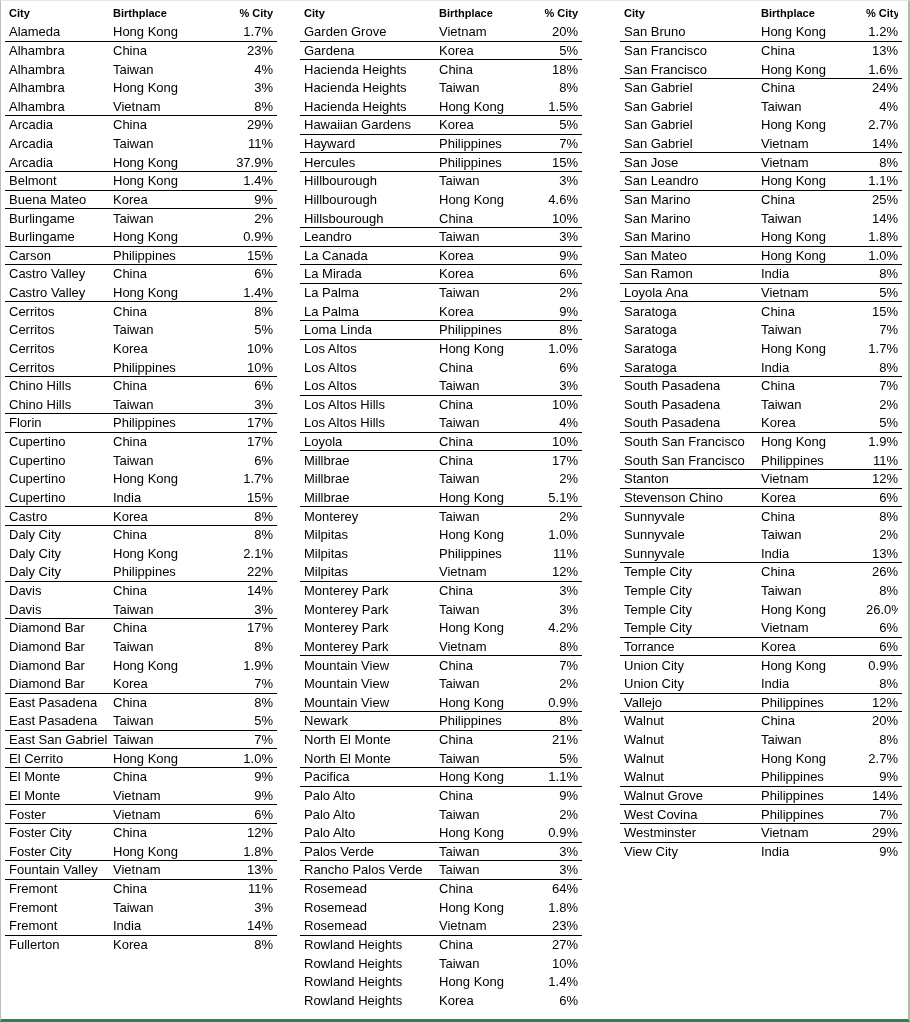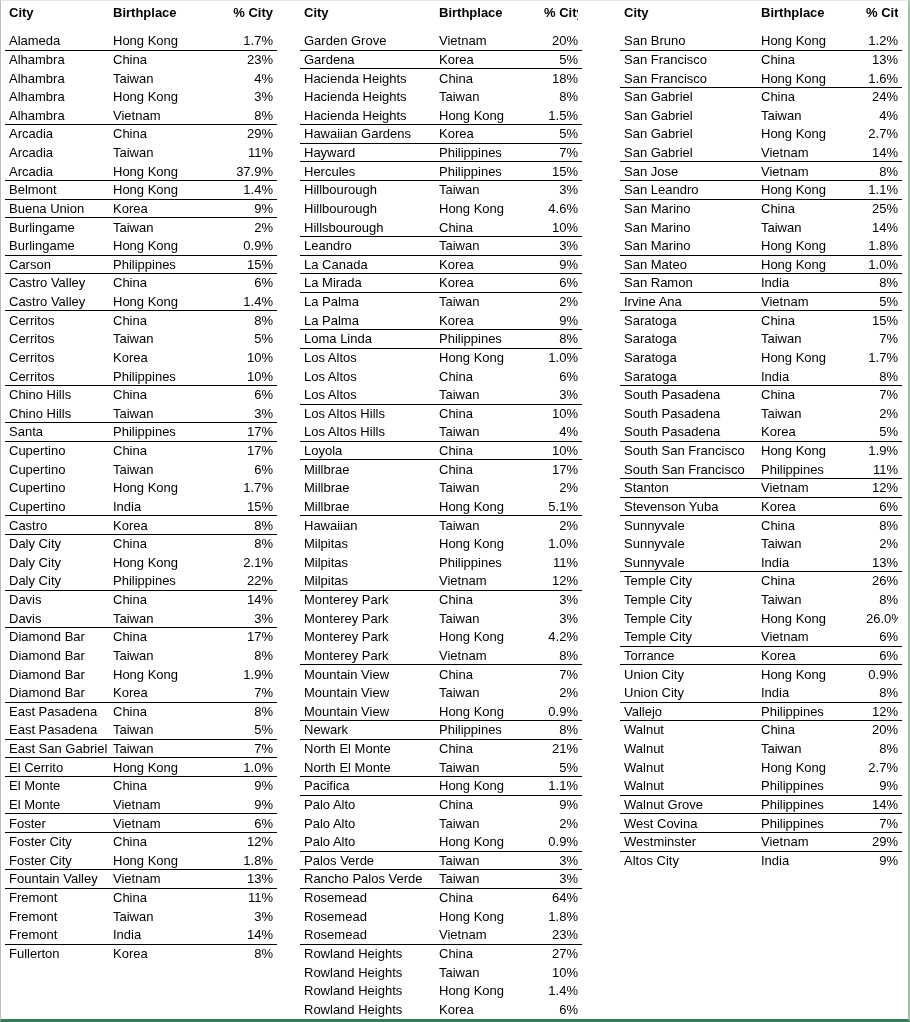--- a/index.html
+++ b/index.html
@@ -32,23 +32,22 @@
 
   .hrow, .row {
     display: flex;
     align-items: center;
     box-sizing: border-box;
     padding-left: 4px;
     padding-right: 4px;
   }
   .hrow {
     height: 19px;
-    font-size: 13px;
+    font-size: 11px;
     font-weight: bold;
-    margin-bottom: 9px;
   }
   .row {
     height: 18.64px;
     font-size: 13px;
     border-top: 1.5px solid transparent;
   }
   .row.rule { border-top-color: #000000; }
 
   .c { white-space: nowrap; overflow: hidden; }
   .city { flex: 0 0 auto; }
@@ -114,21 +113,21 @@
             <span class="c city">Arcadia</span>
             <span class="c bp">Hong Kong</span>
             <span class="c pct">37.9%</span>
           </div>
           <div class="row rule">
             <span class="c city">Belmont</span>
             <span class="c bp">Hong Kong</span>
             <span class="c pct">1.4%</span>
           </div>
           <div class="row rule">
-            <span class="c city">Buena Union</span>
+            <span class="c city">Buena Mateo</span>
             <span class="c bp">Korea</span>
             <span class="c pct">9%</span>
           </div>
           <div class="row rule">
             <span class="c city">Burlingame</span>
             <span class="c bp">Taiwan</span>
             <span class="c pct">2%</span>
           </div>
           <div class="row">
             <span class="c city">Burlingame</span>
@@ -174,21 +173,21 @@
             <span class="c city">Chino Hills</span>
             <span class="c bp">China</span>
             <span class="c pct">6%</span>
           </div>
           <div class="row">
             <span class="c city">Chino Hills</span>
             <span class="c bp">Taiwan</span>
             <span class="c pct">3%</span>
           </div>
           <div class="row rule">
-            <span class="c city">Santa</span>
+            <span class="c city">Florin</span>
             <span class="c bp">Philippines</span>
             <span class="c pct">17%</span>
           </div>
           <div class="row rule">
             <span class="c city">Cupertino</span>
             <span class="c bp">China</span>
             <span class="c pct">17%</span>
           </div>
           <div class="row">
             <span class="c city">Cupertino</span>
@@ -459,21 +458,21 @@
             <span class="c city">Millbrae</span>
             <span class="c bp">Taiwan</span>
             <span class="c pct">2%</span>
           </div>
           <div class="row">
             <span class="c city">Millbrae</span>
             <span class="c bp">Hong Kong</span>
             <span class="c pct">5.1%</span>
           </div>
           <div class="row rule">
-            <span class="c city">Hawaiian</span>
+            <span class="c city">Monterey</span>
             <span class="c bp">Taiwan</span>
             <span class="c pct">2%</span>
           </div>
           <div class="row">
             <span class="c city">Milpitas</span>
             <span class="c bp">Hong Kong</span>
             <span class="c pct">1.0%</span>
           </div>
           <div class="row">
             <span class="c city">Milpitas</span>
@@ -674,21 +673,21 @@
             <span class="c city">San Mateo</span>
             <span class="c bp">Hong Kong</span>
             <span class="c pct">1.0%</span>
           </div>
           <div class="row rule">
             <span class="c city">San Ramon</span>
             <span class="c bp">India</span>
             <span class="c pct">8%</span>
           </div>
           <div class="row rule">
-            <span class="c city">Irvine Ana</span>
+            <span class="c city">Loyola Ana</span>
             <span class="c bp">Vietnam</span>
             <span class="c pct">5%</span>
           </div>
           <div class="row rule">
             <span class="c city">Saratoga</span>
             <span class="c bp">China</span>
             <span class="c pct">15%</span>
           </div>
           <div class="row">
             <span class="c city">Saratoga</span>
@@ -729,21 +728,21 @@
             <span class="c city">South San Francisco</span>
             <span class="c bp">Philippines</span>
             <span class="c pct">11%</span>
           </div>
           <div class="row rule">
             <span class="c city">Stanton</span>
             <span class="c bp">Vietnam</span>
             <span class="c pct">12%</span>
           </div>
           <div class="row rule">
-            <span class="c city">Stevenson Yuba</span>
+            <span class="c city">Stevenson Chino</span>
             <span class="c bp">Korea</span>
             <span class="c pct">6%</span>
           </div>
           <div class="row rule">
             <span class="c city">Sunnyvale</span>
             <span class="c bp">China</span>
             <span class="c pct">8%</span>
           </div>
           <div class="row">
             <span class="c city">Sunnyvale</span>
@@ -824,21 +823,21 @@
             <span class="c city">West Covina</span>
             <span class="c bp">Philippines</span>
             <span class="c pct">7%</span>
           </div>
           <div class="row rule">
             <span class="c city">Westminster</span>
             <span class="c bp">Vietnam</span>
             <span class="c pct">29%</span>
           </div>
           <div class="row rule">
-            <span class="c city">Altos City</span>
+            <span class="c city">View City</span>
             <span class="c bp">India</span>
             <span class="c pct">9%</span>
           </div>
         </div>
     </section>
 
   </div>
 </div>
 
 </body></html>

